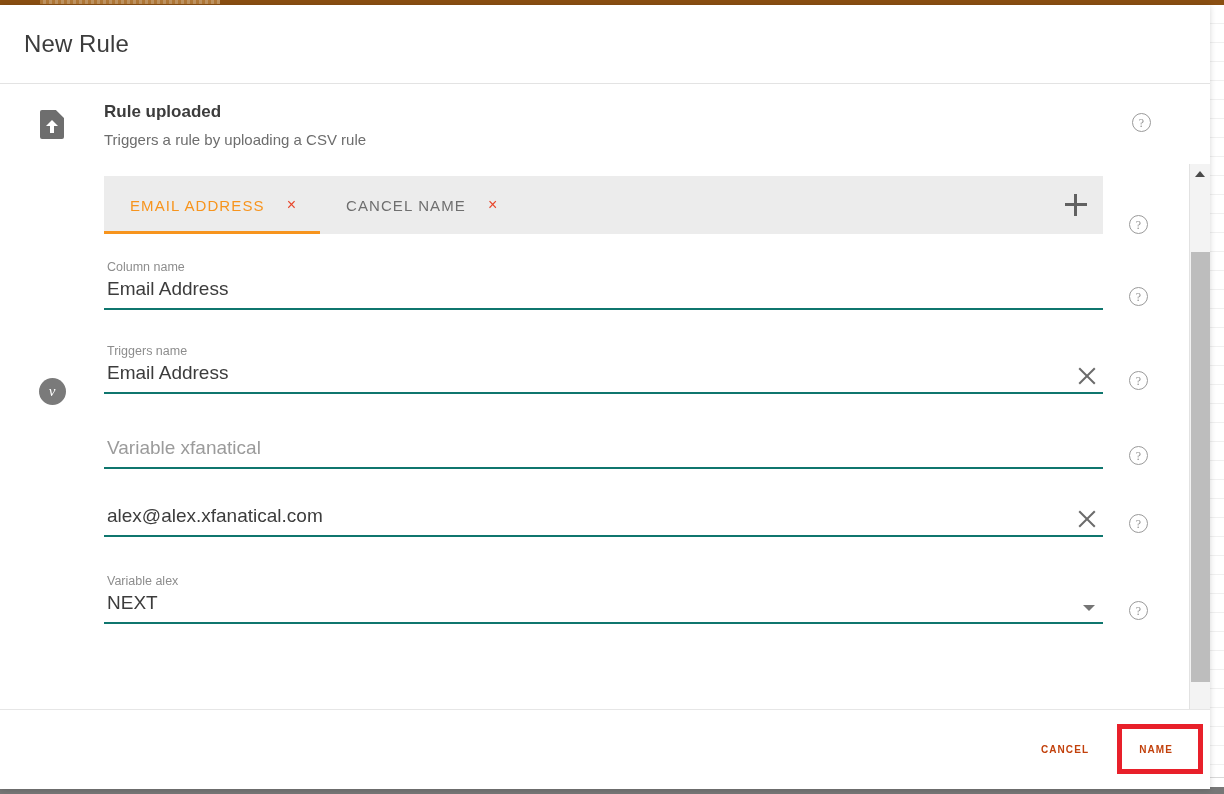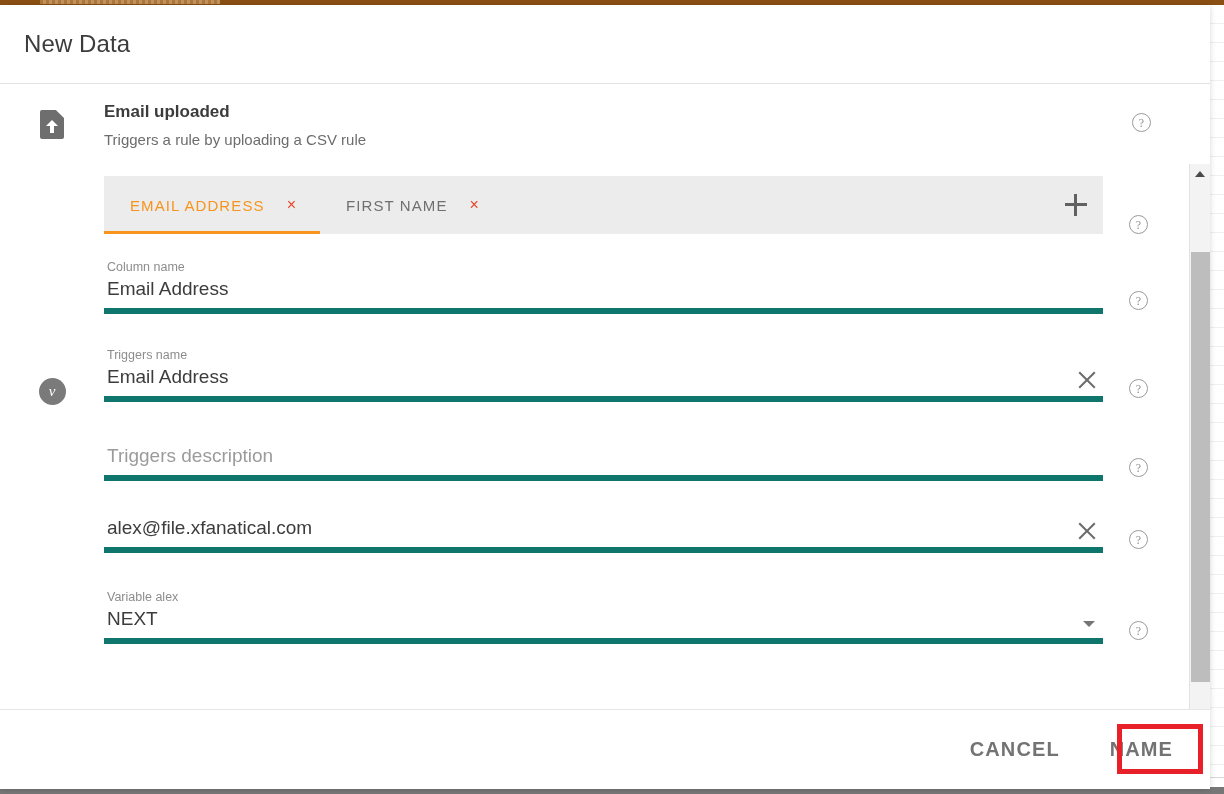--- a/index.html
+++ b/index.html
@@ -267,21 +267,21 @@
 
   
   .field-row {
     display: flex;
     align-items: flex-end;
   }
   .field {
     width: 999px;
     box-sizing: border-box;
     padding-left: 3px;
-    border-bottom: 6px solid #0f766e;
+    border-bottom: 2px solid #0f766e;
     position: relative;
   }
   .field-label {
     font-size: 12.5px;
     color: #8d8d8d;
     line-height: 16px;
   }
   .field-value {
     font-size: 19px;
     color: #3c3c3c;
@@ -328,24 +328,24 @@
     border-top: 1px solid #e6e6e6;
     display: flex;
     align-items: center;
     justify-content: flex-end;
     box-sizing: border-box;
     padding-right: 23px;
     background: #ffffff;
     position: relative;
   }
   .flat-btn {
-    font-size: 20px;
+    font-size: 10px;
     font-weight: bold;
     letter-spacing: 1.1px;
-    color: #737373;
+    color: #c2410c;
     background: transparent;
     border: none;
     padding: 10px 14px;
     cursor: pointer;
     font-family: "Liberation Sans", sans-serif;
   }
   #next-button { margin-left: 22px; }
   #next-highlight {
     position: absolute;
     right: 7px;
@@ -408,36 +408,36 @@
 
   <div class="bgtext" style="left:385px">||||a:Em ||5 ( )</div>
   <div class="bgtext" style="left:565px">MOO ||5 ( )</div>
   <div class="bgtext" style="left:945px">2</div>
   <div class="bgrow"></div>
 </div>
 
 <div id="modal">
 
   <div id="modal-header">
-    <div id="modal-title">New Data</div>
+    <div id="modal-title">New Rule</div>
   </div>
 
   <div id="modal-body">
 
     <div id="trigger-row">
       <div id="trigger-icon-col">
         <div class="file-upload-icon">
           <div class="sheet"></div>
           <div class="fold"></div>
           <div class="arrow-head"></div>
           <div class="arrow-stem"></div>
         </div>
       </div>
       <div id="trigger-text-col">
-        <div id="trigger-title">Email uploaded</div>
+        <div id="trigger-title">Rule uploaded</div>
         <div id="trigger-subtitle">Triggers a rule by uploading a CSV rule</div>
       </div>
       <div class="help-col" style="padding-top:12px">
         <div class="help-icon">?</div>
       </div>
     </div>
 
     <div id="variable-row">
 
       <div id="variable-icon-col">
@@ -446,21 +446,21 @@
 
       <div id="variable-main">
 
         <div class="field-row">
           <div id="tab-bar">
             <div class="tab active">
               <span class="tab-label">EMAIL ADDRESS</span>
               <span class="tab-close">×</span>
             </div>
             <div class="tab">
-              <span class="tab-label">FIRST NAME</span>
+              <span class="tab-label">CANCEL NAME</span>
               <span class="tab-close">×</span>
             </div>
             <div id="tab-add"></div>
           </div>
           <div class="help-col">
             <div class="help-icon">?</div>
           </div>
         </div>
 
         <div class="spacer-25"></div>
@@ -485,32 +485,32 @@
           </div>
           <div class="help-col" style="padding-bottom:4px">
             <div class="help-icon">?</div>
           </div>
         </div>
 
         <div class="spacer-40"></div>
 
         <div class="field-row">
           <div class="field">
-            <div class="field-value placeholder">Triggers description</div>
+            <div class="field-value placeholder">Variable xfanatical</div>
           </div>
           <div class="help-col" style="padding-bottom:4px">
             <div class="help-icon">?</div>
           </div>
         </div>
 
         <div class="spacer-33"></div>
 
         <div class="field-row">
           <div class="field">
-            <div class="field-value">alex@file.xfanatical.com</div>
+            <div class="field-value">alex@alex.xfanatical.com</div>
             <div class="field-clear"></div>
           </div>
           <div class="help-col" style="padding-bottom:4px">
             <div class="help-icon">?</div>
           </div>
         </div>
 
         <div class="spacer-36"></div>
 
         <div class="field-row">

